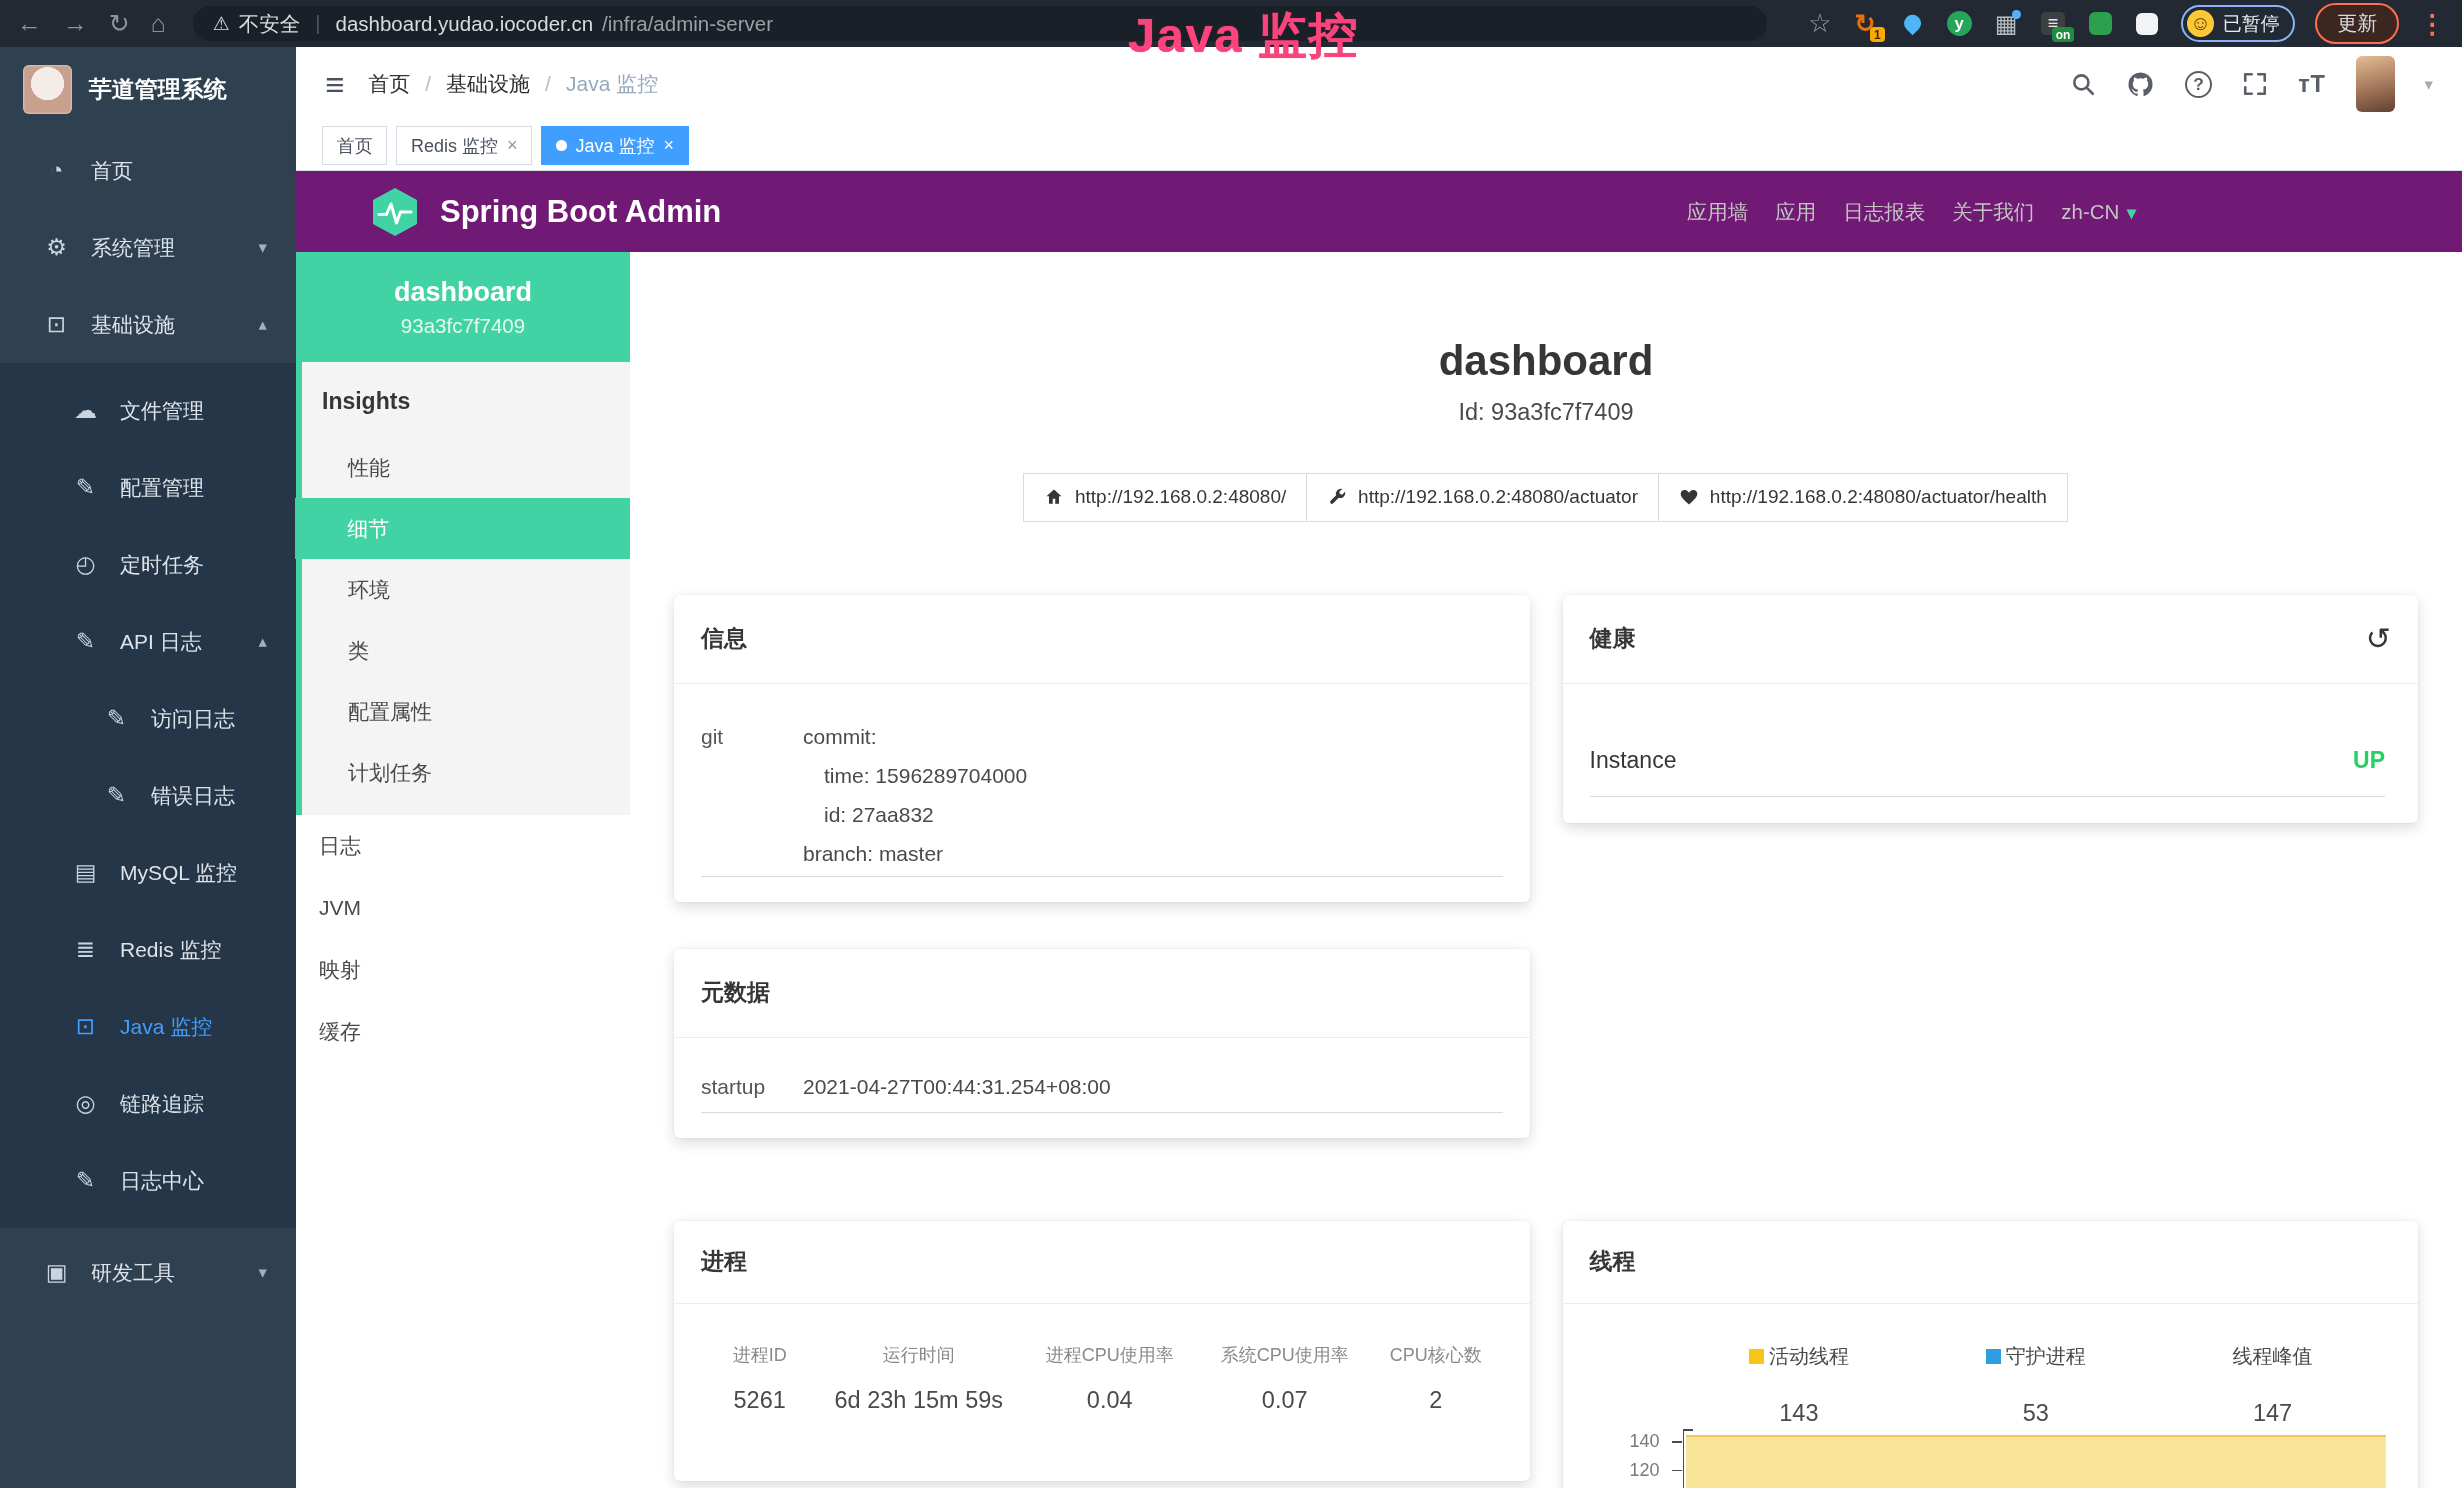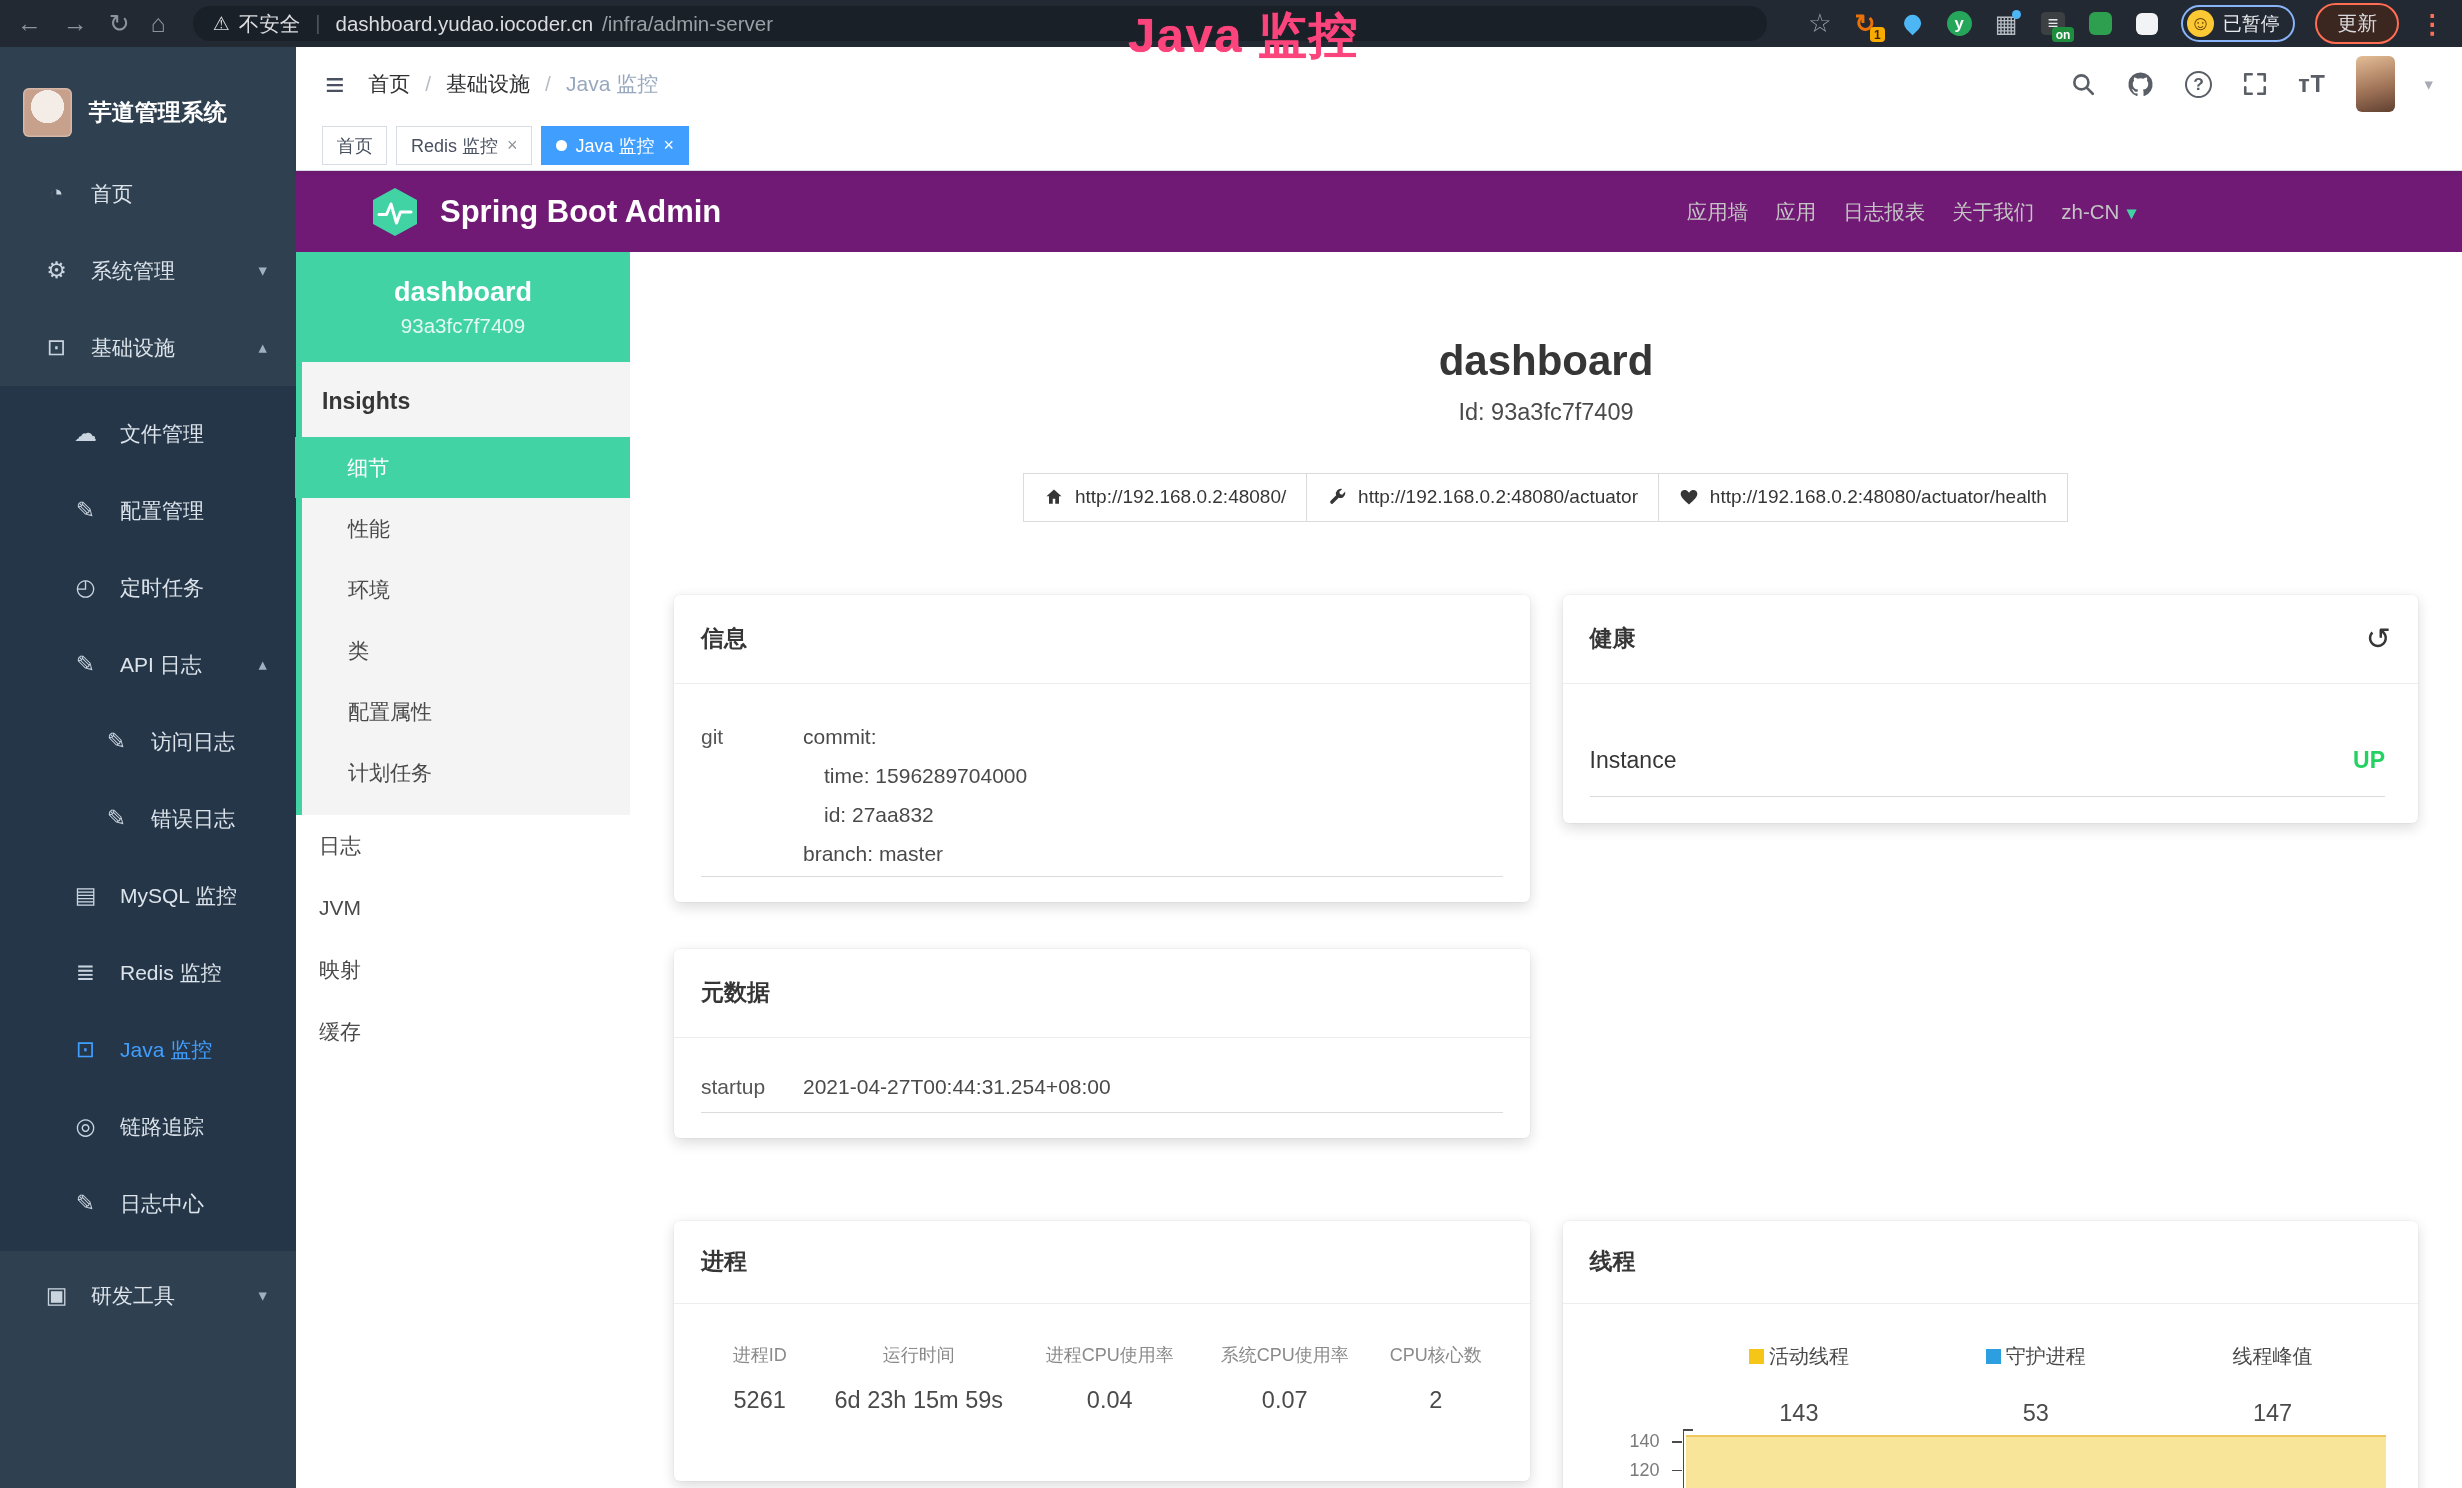--- a/index.html
+++ b/index.html
@@ -27,21 +27,21 @@
   .leafsq{width:23px;height:23px;background:#2e9e4f;border-radius:6px;}
   .puzzsq{width:22px;height:22px;background:#f1f3f4;border-radius:6px;}
   .pill-paused{display:flex;align-items:center;gap:9px;border:2.3px solid #8ab4f8;border-radius:758px;padding:3px 13.7px 3px 4.6px;color:#e8eaed;font-size:19px;white-space:nowrap;}
   .face{width:26.5px;height:26.5px;border-radius:50%;background:#fcc934;color:#6b4300;font-size:20.5px;display:flex;align-items:center;justify-content:center;line-height:1;}
   .pill-update{border:2.3px solid #ff6e52;background:#3c2620;color:#d7d9dc;font-size:20px;padding:5.3px 20px;border-radius:758px;white-space:nowrap;}
   .dots{color:#ff6e52;font-size:26px;font-weight:bold;line-height:1;}
 
   
   .app{position:absolute;top:47px;left:0;right:0;bottom:0;display:flex;}
   .sb{width:296px;flex:0 0 296px;background:#2f4050;color:#dce3ea;display:flex;flex-direction:column;overflow:hidden;}
-  .sb-logo{height:85px;display:flex;align-items:center;gap:16.7px;padding:13px 23px;margin-top:23px;}
+  .sb-logo{height:85px;display:flex;align-items:center;gap:16.7px;padding:13px 23px;}
   .rabbit{width:49px;height:49px;border-radius:6px;background:radial-gradient(circle at 50% 38%,#f4ece7 0 42%,#c8a18c 43% 100%);box-shadow:inset 0 0 0 1.5px rgba(255,255,255,.25);}
   .sb-title{font-size:23px;font-weight:bold;color:#fff;}
   .s-item{height:77px;display:flex;align-items:center;gap:20px;padding:0 29px 0 42px;font-size:21px;cursor:pointer;}
   .s-item .ico{width:29px;font-size:23px;color:#c9d4df;text-align:center;flex:0 0 29px;}
   .s-item .chev{margin-left:auto;font-size:16.7px;color:#9fb0c0;}
   .s-sub{background:#253649;padding:9px 0;}
   .s-item.l1{padding-left:71px;}
   .s-item.l2{padding-left:102px;}
   .s-item.active,.s-item.active .ico{color:#409eff;}
   .s-item.tools{margin-top:6px;}
@@ -332,22 +332,22 @@
 
       <div class="content">
 
         <div class="isb">
           <div class="inst">
             <div class="n">dashboard</div>
             <div class="i">93a3fc7f7409</div>
           </div>
           <div class="igroup">
             <div class="iglabel">Insights</div>
+            <div class="igitem">性能</div>
             <div class="igitem active">细节</div>
-            <div class="igitem">性能</div>
             <div class="igitem">环境</div>
             <div class="igitem">类</div>
             <div class="igitem">配置属性</div>
             <div class="igitem">计划任务</div>
           </div>
           <div class="iritem">日志</div>
           <div class="iritem">JVM</div>
           <div class="iritem">映射</div>
           <div class="iritem">缓存</div>
         </div>

